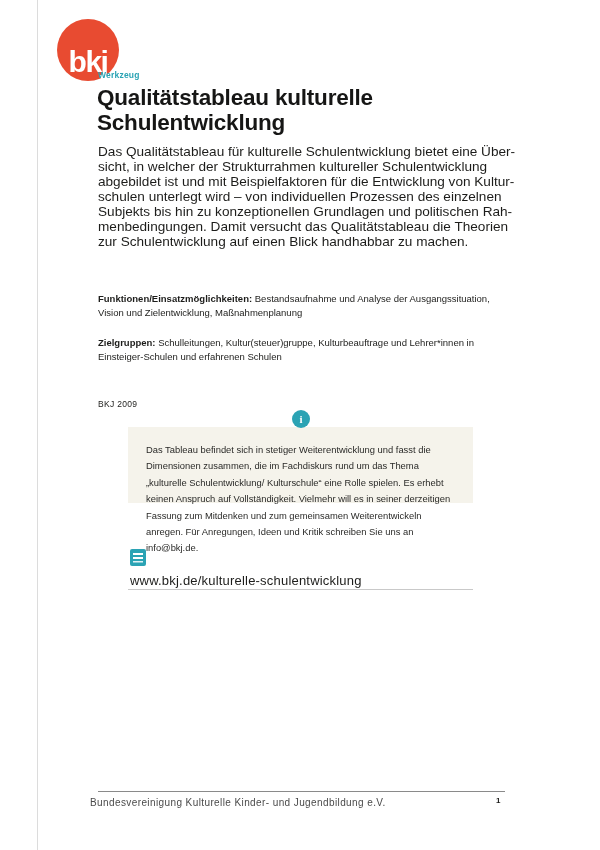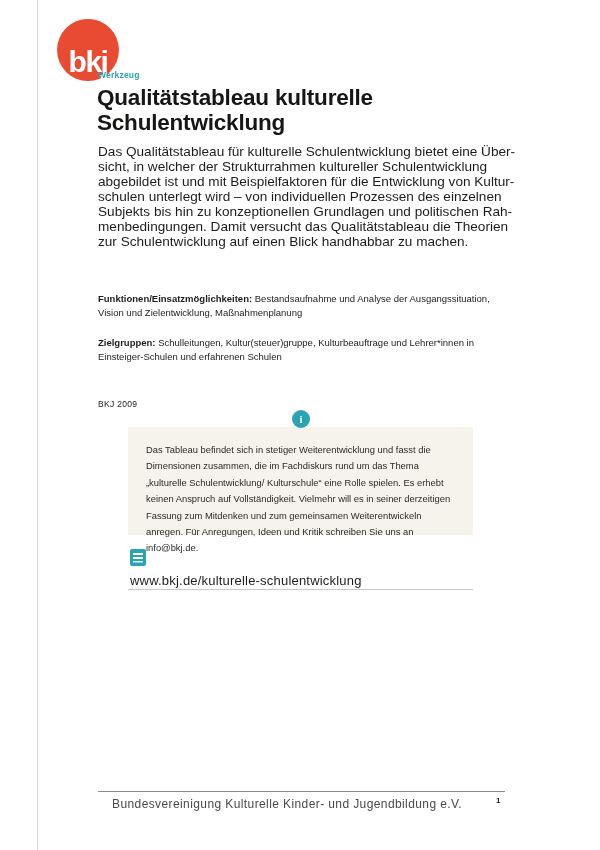--- a/index.html
+++ b/index.html
@@ -105,21 +105,21 @@
     font-family: "Liberation Serif", serif;
     display: flex;
     align-items: center;
     justify-content: center;
     z-index: 2;
   }
 
   .infobox {
     position: absolute;
     left: 128px; top: 427px;
-    width: 345px; height: 108px;
+    width: 345px; height: 76px;
     background: #f5f3eb;
     padding: 15px 18px;
   }
   .infobox p {
     font-size: 9.4px;
     line-height: 16.4px;
     color: #2a2a28;
     hyphens: manual;
   }
 
@@ -146,22 +146,22 @@
   }
 
   .footer-line {
     position: absolute;
     left: 98px; top: 791px;
     width: 407px; height: 1px;
     background: #8a8a8a;
   }
   .footer-org {
     position: absolute;
-    left: 112px; top: 797px;
-    font-size: 12px;
+    left: 90px; top: 797px;
+    font-size: 10px;
     color: #4a4a4a;
     letter-spacing: 0.4px;
   }
   .footer-page {
     position: absolute;
     left: 496px; top: 796px;
     font-size: 8px;
     font-weight: bold;
     color: #1d1d1b;
   }

